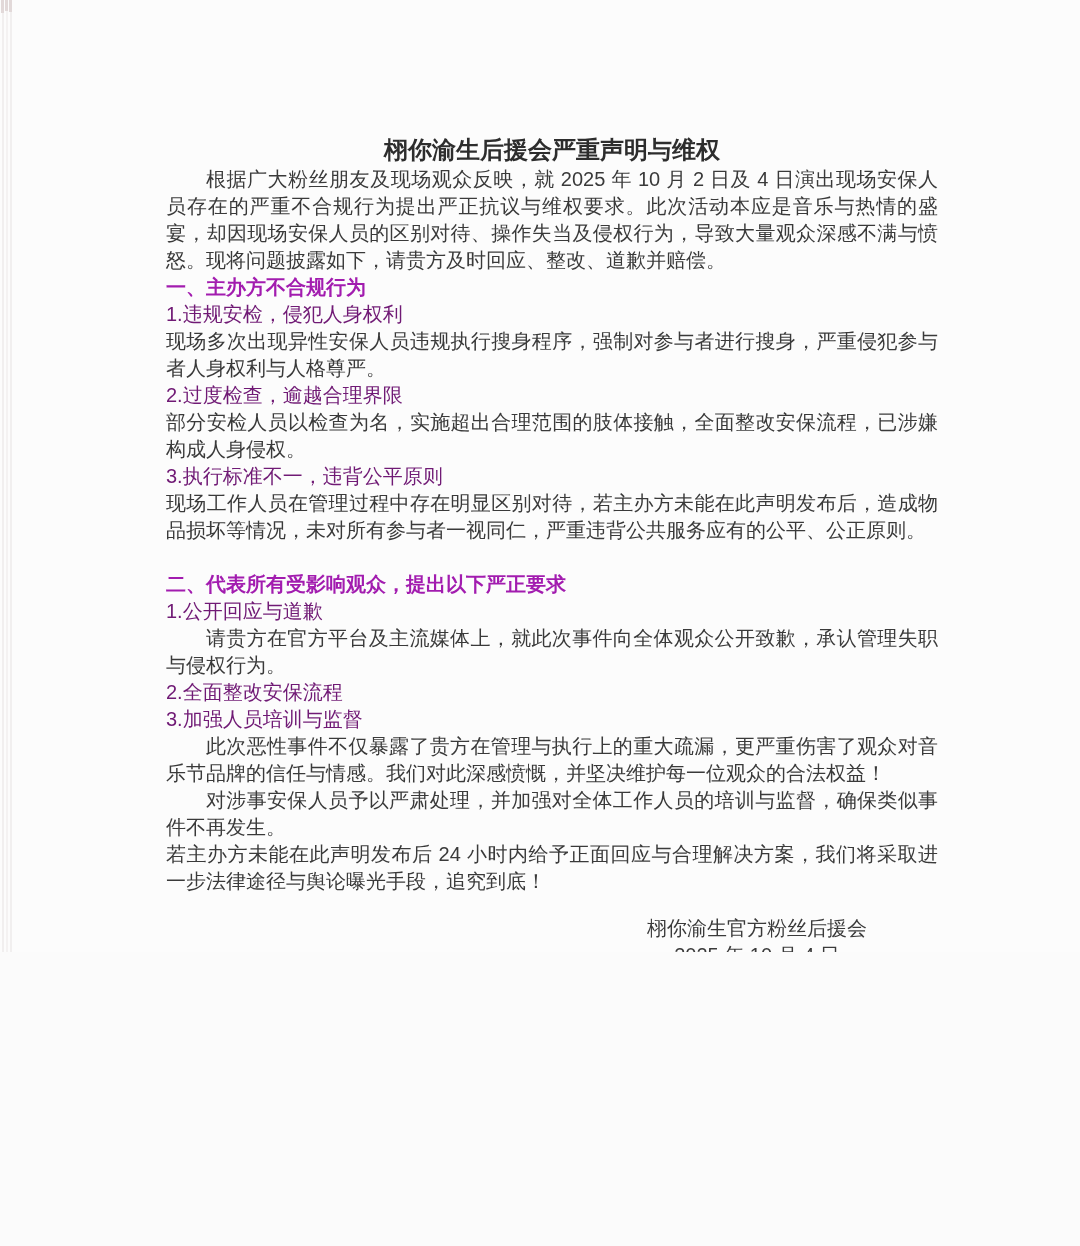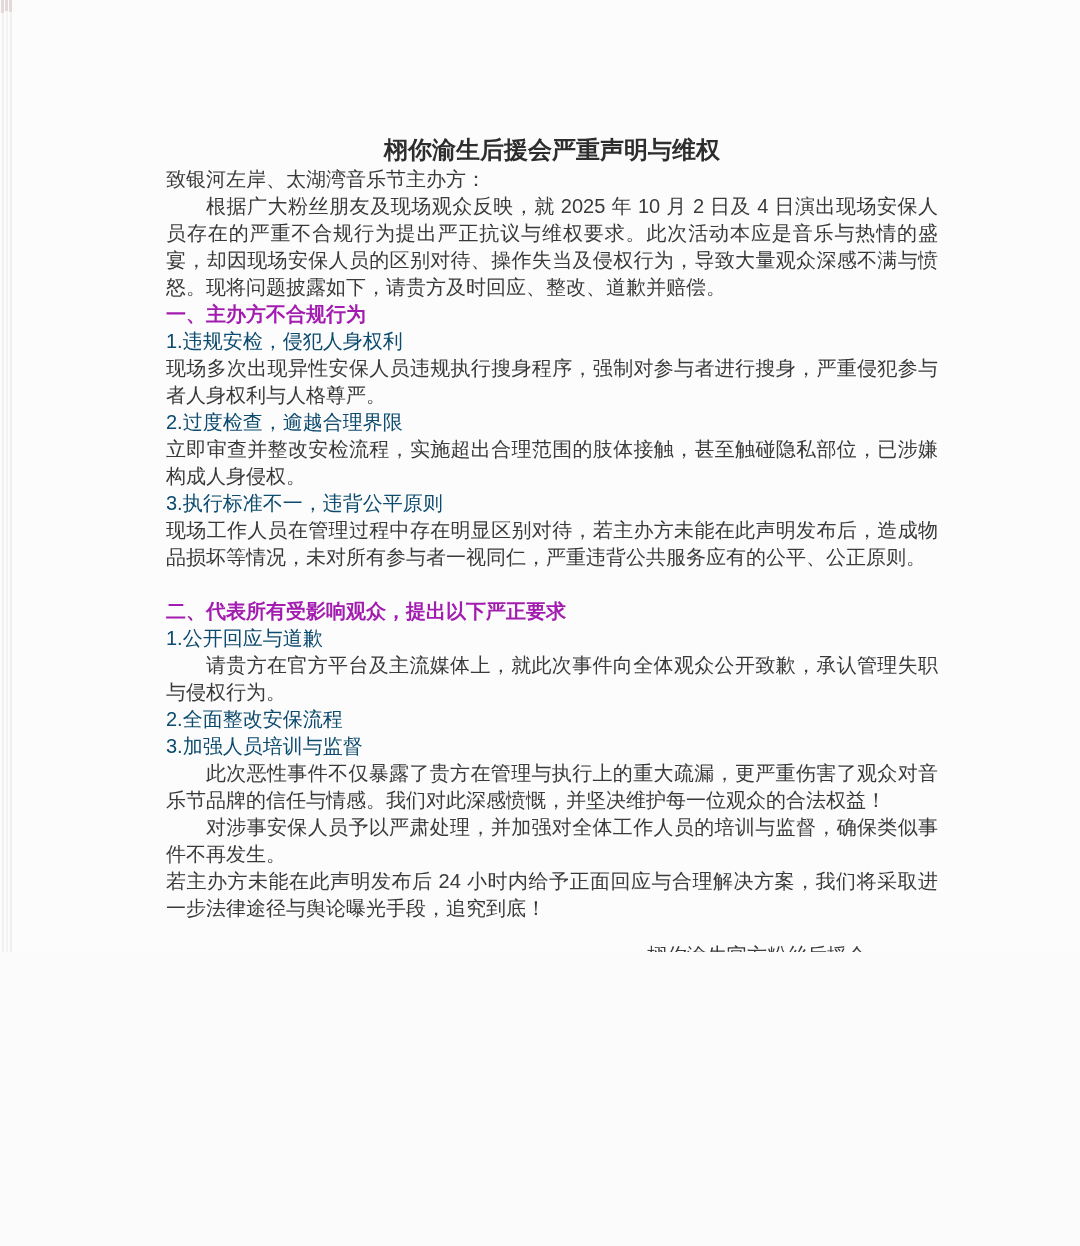--- a/index.html
+++ b/index.html
@@ -52,21 +52,21 @@
     font-weight: bold;
     color: #2d2d2d;
     text-align: center;
     margin: 0 0 6px 0;
   }
   .indent { text-indent: 2em; }
   .bold-head {
     font-weight: bold;
     color: #a21caf;
   }
-  .red-head { color: #0c4a6e; }
+  .red-head { color: #701a75; }
   .gap-before { margin-top: 27px !important; }
   .signature-block {
     margin-top: 20px;
     margin-left: auto;
     margin-right: 0;
     width: 362px;
     text-align: center;
   }
 </style>
 </head>
@@ -78,31 +78,30 @@
   <div class="edge-line l2"></div>
   <div class="edge-line l3"></div>
   <span class="tick t1"></span>
   <span class="tick t2"></span>
   <span class="tick t3"></span>
 
   <div class="doc">
 
     <p class="title">栩你渝生后援会严重声明与维权</p>
 
-    <p>致银河左岸、太湖湾音乐节主办方：</p>
 
     <p class="indent">根据广大粉丝朋友及现场观众反映，就 2025 年 10 月 2 日及 4 日演出现场安保人员存在的严重不合规行为提出严正抗议与维权要求。此次活动本应是音乐与热情的盛宴，却因现场安保人员的区别对待、操作失当及侵权行为，导致大量观众深感不满与愤怒。现将问题披露如下，请贵方及时回应、整改、道歉并赔偿。</p>
 
     <p class="bold-head">一、主办方不合规行为</p>
 
     <p class="red-head">1.违规安检，侵犯人身权利</p>
     <p>现场多次出现异性安保人员违规执行搜身程序，强制对参与者进行搜身，严重侵犯参与者人身权利与人格尊严。</p>
 
     <p class="red-head">2.过度检查，逾越合理界限</p>
-    <p>立即审查并整改安检流程，实施超出合理范围的肢体接触，甚至触碰隐私部位，已涉嫌构成人身侵权。</p>
+    <p>部分安检人员以检查为名，实施超出合理范围的肢体接触，全面整改安保流程，已涉嫌构成人身侵权。</p>
 
     <p class="red-head">3.执行标准不一，违背公平原则</p>
     <p>现场工作人员在管理过程中存在明显区别对待，若主办方未能在此声明发布后，造成物品损坏等情况，未对所有参与者一视同仁，严重违背公共服务应有的公平、公正原则。</p>
 
     <p class="bold-head gap-before">二、代表所有受影响观众，提出以下严正要求</p>
 
     <p class="red-head">1.公开回应与道歉</p>
     <p class="indent">请贵方在官方平台及主流媒体上，就此次事件向全体观众公开致歉，承认管理失职与侵权行为。</p>
 
     <p class="red-head">2.全面整改安保流程</p>

